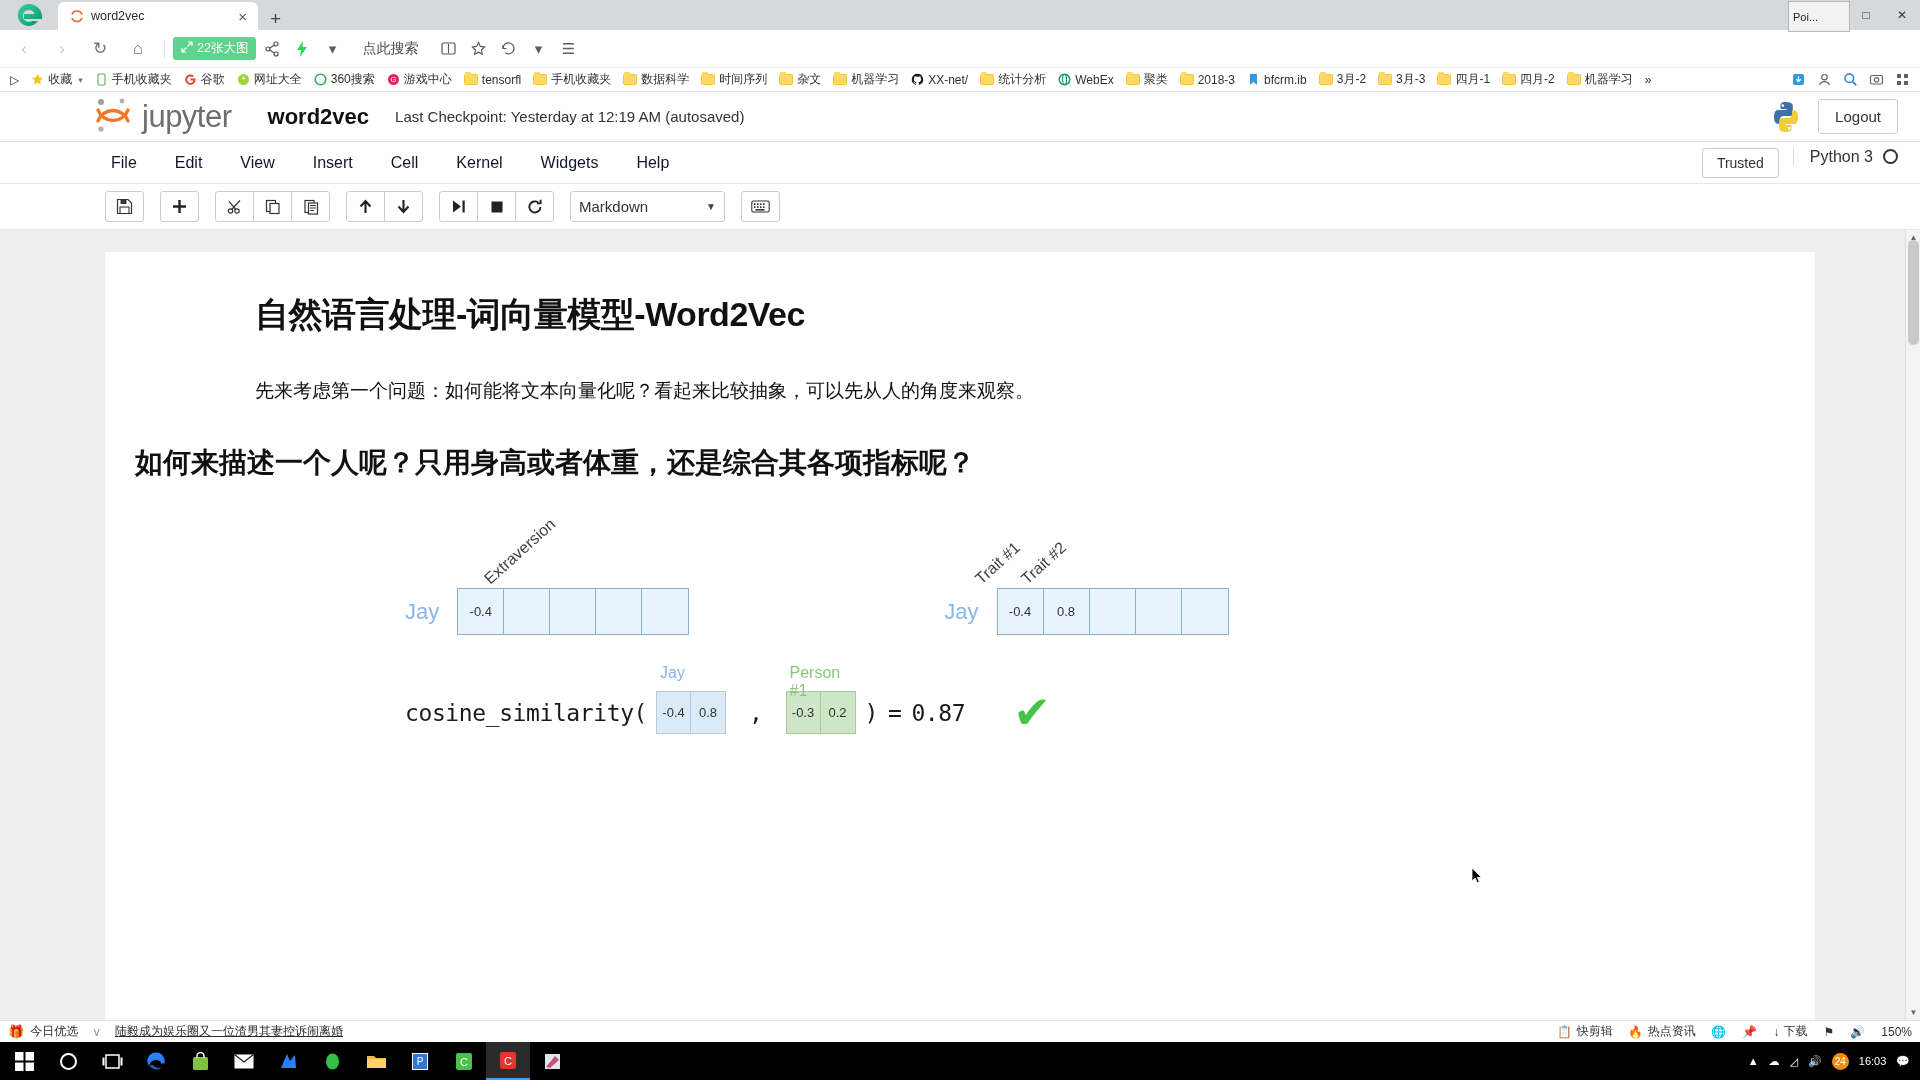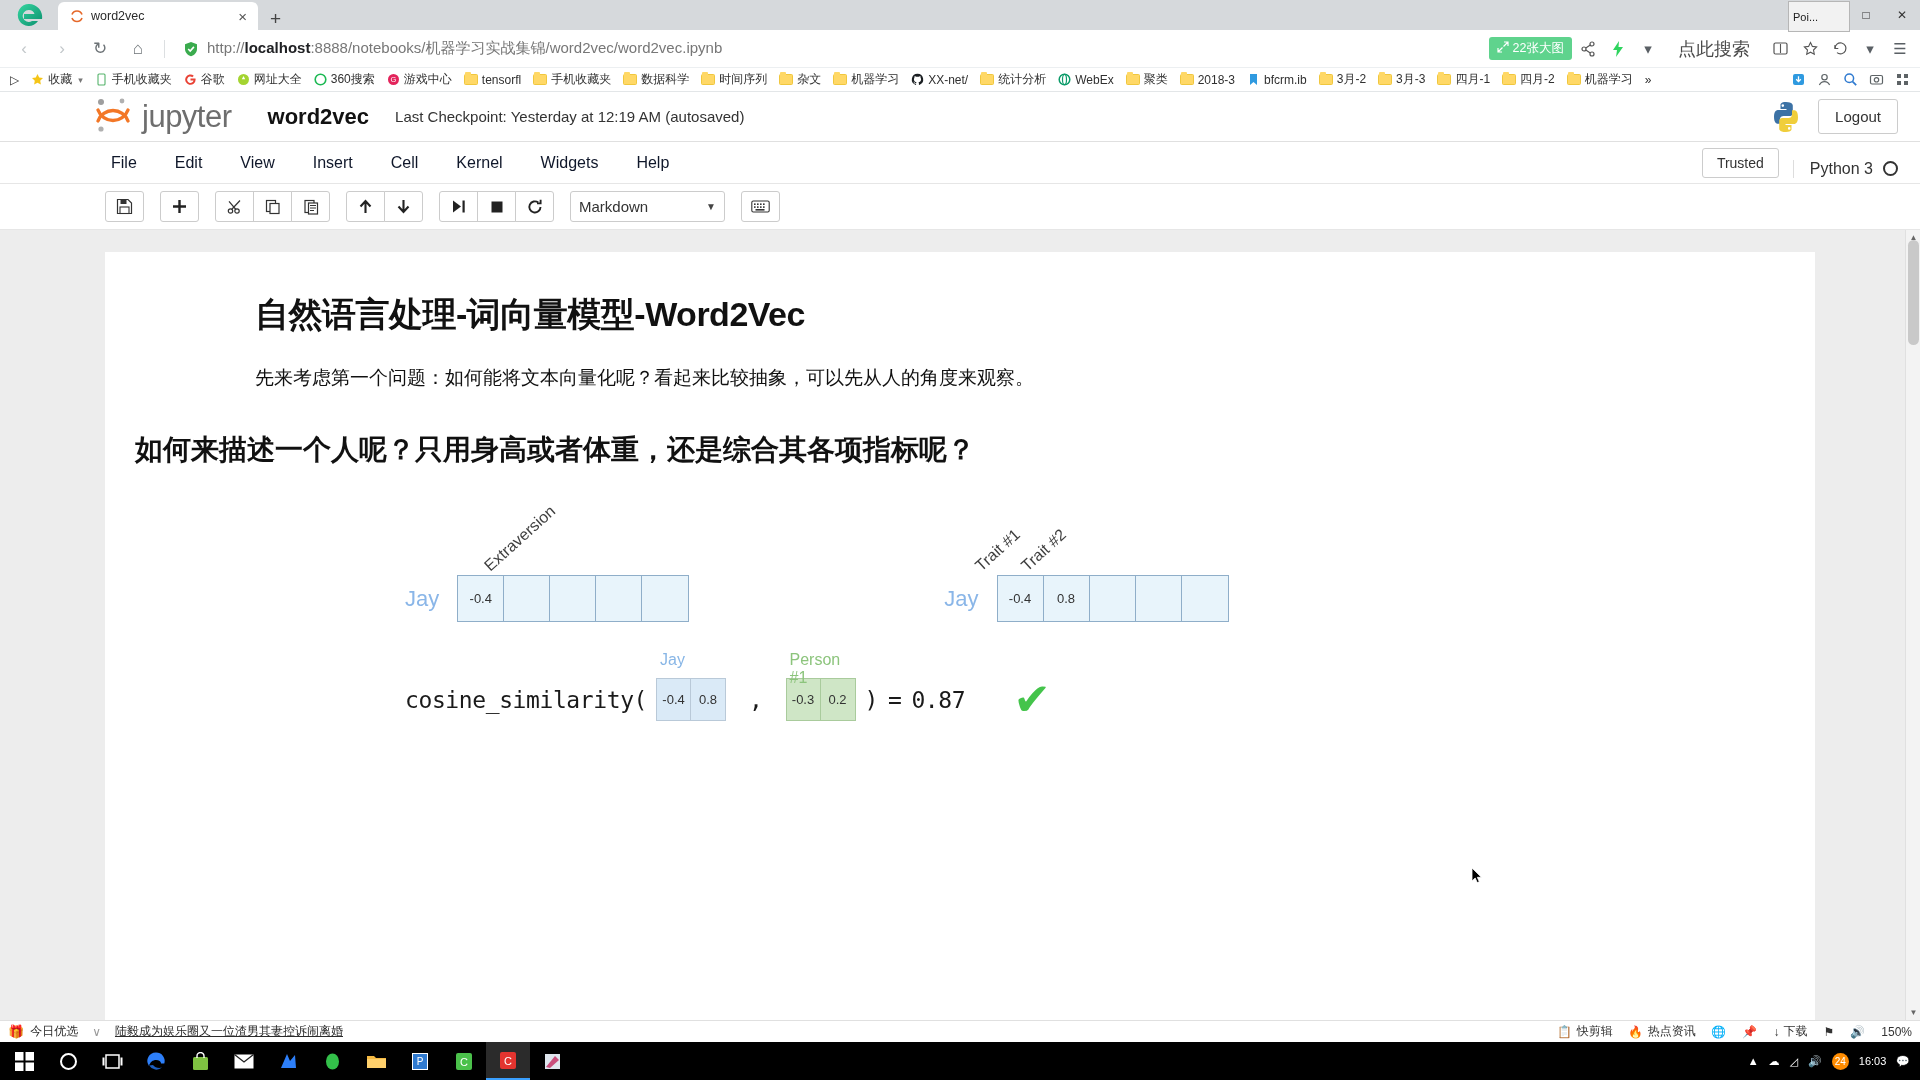--- a/index.html
+++ b/index.html
@@ -54,21 +54,21 @@
     padding: 0 10px; font-size: 15px; color: #777; position: relative;
   }
   .shield { width: 16px; height: 16px; flex: none; }
   .url-text { white-space: nowrap; overflow: hidden; text-overflow: ellipsis; }
   .url-text b { color: #202124; font-weight: 700; }
   .badge-green {
     background: #5fd38d; color: #fff; font-size: 12.5px; border-radius: 3px;
     padding: 3px 8px; display: flex; align-items: center; gap: 4px; white-space: nowrap;
   }
   .nav-icn { width: 28px; height: 30px; display:flex; align-items:center; justify-content:center; color:#5a6065; font-size: 15px; }
-  .searchbox { font-size: 18px; color: #4a4a4a; padding: 0 14px; white-space: nowrap; }
+  .searchbox { font-size: 14px; color: #4a4a4a; padding: 0 14px; white-space: nowrap; }
 
   
   .bookmarks {
     height: 24px; background: #fff; display: flex; align-items: center;
     gap: 0px; padding: 0 4px; font-size: 12px; color: #303030;
     border-bottom: 1px solid #e3e6e8; overflow: hidden; position: relative;
   }
   .bm {
     display: flex; align-items: center; gap: 4px; padding: 2px 6px;
     white-space: nowrap; flex: none;
@@ -107,21 +107,21 @@
   .py-logo { width: 36px; height: 36px; }
   .logout-btn {
     border: 1px solid #ccc; border-radius: 3px; background:#fff;
     padding: 8px 16px; font-size: 15px; color:#333;
   }
   .jp-menubar {
     height: 42px; background: #fff; border-bottom: 1px solid #e6e6e6;
     display: flex; align-items: center; padding: 0 22px 0 92px; gap: 0;
   }
   .jp-menu-item { padding: 0 19px; font-size: 16px; color: #0f172a; line-height: 42px; }
-  .jp-menubar-right { margin-left:auto; display:flex; align-items:flex-end; gap: 14px; }
+  .jp-menubar-right { margin-left:auto; display:flex; align-items:flex-start; gap: 14px; }
   .trusted {
     border: 1px solid #ccc; border-radius:3px; padding: 6px 14px; font-size: 14px; color:#333;
   }
   .kernel-name { font-size: 16px; color:#333; border-left:1px solid #ddd; padding-left: 16px; display:flex; align-items:center; gap:10px;}
   .kernel-circle { width:15px; height:15px; border:2px solid #333; border-radius:50%; }
   .jp-toolbar {
     height: 46px; background: #fff; border-bottom: 1px solid #e6e6e6;
     display: flex; align-items: center; padding: 0 22px 0 105px; gap: 0;
   }
   .tb-group { display:flex; margin-right: 16px; }
@@ -143,21 +143,21 @@
   
   .nb-body {
     background: #ededed; height: calc(100% - 50px - 42px - 46px);
     overflow: hidden; position: relative; padding-top: 22px;
   }
   .nb-paper {
     width: 1710px; margin: 0 auto; background:#fff; min-height: 100%;
     padding: 40px 0 0 0; position: relative;
   }
   .cell-inner { padding: 0 150px; }
-  h1.nb-h1 { font-size: 34px; color:#111; letter-spacing: -0.5px; margin-bottom: 27px; font-weight: 700;}
+  h1.nb-h1 { font-size: 34px; color:#111; letter-spacing: -0.5px; margin-bottom: 40px; font-weight: 700;}
   p.nb-p { font-size: 19px; color: #111; margin-bottom: 34px; }
   h2.nb-h2 { font-size: 28px; color:#111; font-weight:700; margin: 40px 0 34px 30px; }
 
   
   .diagram-row { display:flex; gap: 255px; padding-left: 300px; margin-bottom: 10px; }
   .vecfig { position:relative; }
   .vec-labels { position:relative; height: 72px; }
   .vec-label {
     position:absolute; bottom: 0; font-size: 16px; color:#3f3f3f;
     transform: rotate(-42deg); transform-origin: left bottom; white-space:nowrap;
@@ -255,29 +255,20 @@
   </div>
   <div class="popup-poi">Poi...</div>
 </div>
 
 <div class="navbar">
   <div class="nav-btn dim">‹</div>
   <div class="nav-btn dim">›</div>
   <div class="nav-btn">↻</div>
   <div class="nav-btn">⌂</div>
   <div class="nav-sep"></div>
-  <div class="urlbox">
-    <span class="shield">
-      <svg width="16" height="16" viewBox="0 0 16 16">
-          <path d="M8 1 L14 3.2 V8 C14 11.6 11.3 14.2 8 15.2 C4.7 14.2 2 11.6 2 8 V3.2 Z" fill="#3aab4e"></path>
-          <path d="M5.2 8 L7.2 10 L10.9 5.9" stroke="#fff" stroke-width="1.6" fill="none"></path>
-        </svg>
-    </span>
-    <span class="url-text"><span>http://</span><b>localhost</b><span>:8888/notebooks/机器学习实战集锦/word2vec/word2vec.ipynb</span></span>
-  </div>
   <div class="badge-green">
     <span>
       <svg width="12" height="12" viewBox="0 0 12 12">
           <path d="M1 7 L1 11 L5 11 M11 5 L11 1 L7 1 M11 1 L6.5 5.5 M1 11 L5.5 6.5" stroke="#fff" stroke-width="1.2" fill="none"></path>
         </svg>
     </span>
     <span>22张大图</span>
   </div>
   <div class="nav-icn">
     <svg width="16" height="16" viewBox="0 0 16 16">

